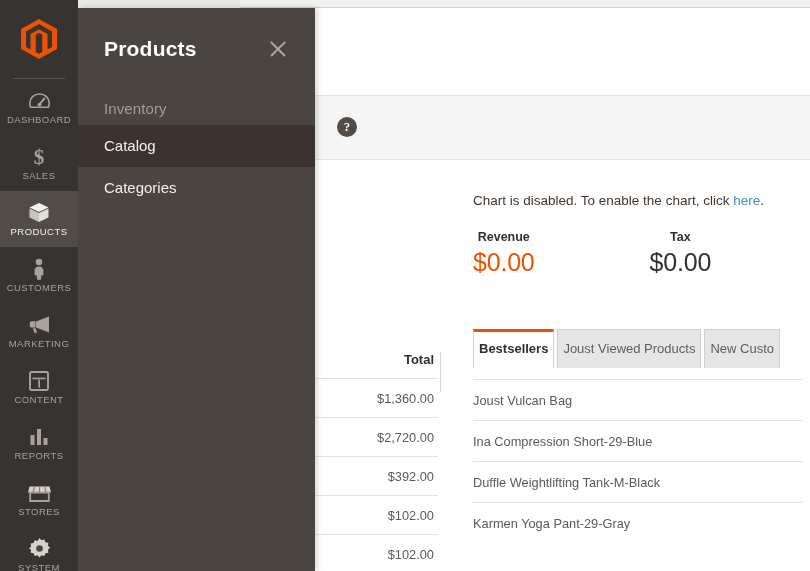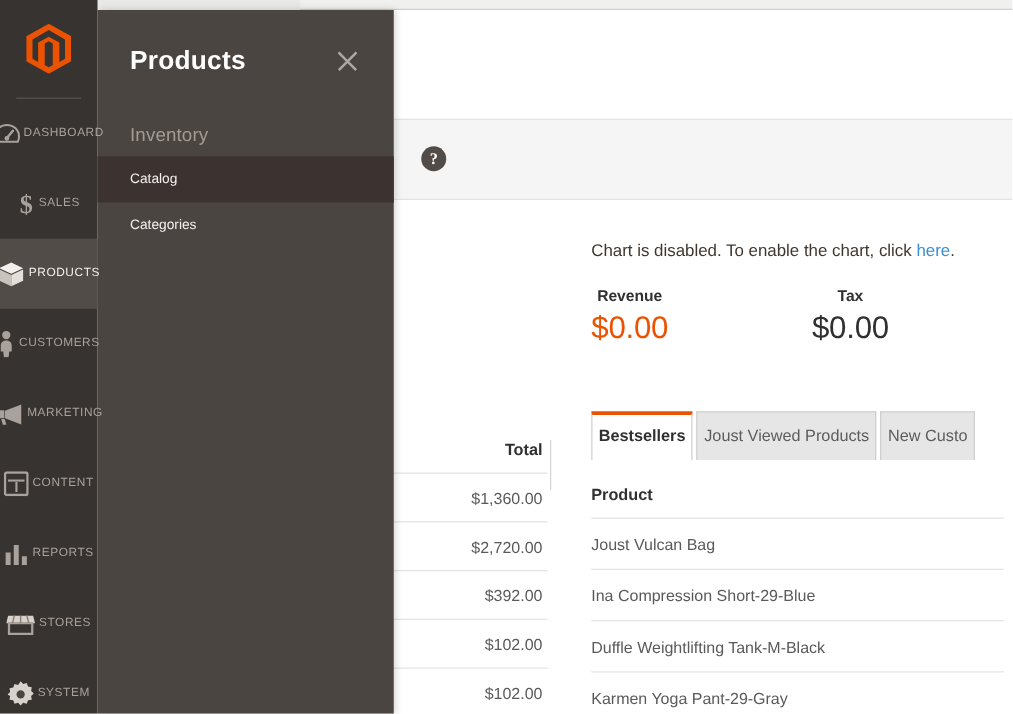--- a/index.html
+++ b/index.html
@@ -23,21 +23,21 @@
     position:absolute; left:0; top:0; width:78px; height:571px;
     background:#373330; z-index:30;
   }
   .rail-logo {
     height:78px; display:flex; align-items:center; justify-content:center;
   }
   .rail-divider {
     width:52px; height:1px; background:#5a5450; margin:0 auto;
   }
   .rail-item {
-    height:56px; display:flex; flex-direction:row;
+    height:56px; display:flex; flex-direction:column;
     align-items:center; justify-content:center; gap:3px;
     color:#a9a19b; cursor:pointer; position:relative;
   }
   .rail-item .ri-ico { height:22px; display:flex; align-items:center; justify-content:center; }
   .rail-item .ri-lbl {
     font-size:9.5px; letter-spacing:.45px; color:#a9a19b;
     text-transform:uppercase; line-height:1;
   }
   .rail-item.active { background:#524c48; }
   .rail-item.active .ri-lbl { color:#f3f1ef; }
@@ -63,21 +63,21 @@
     width:20px; height:1.6px; background:#cfc9c4;
   }
   .flyout-close:before { transform:rotate(45deg); }
   .flyout-close:after  { transform:rotate(-45deg); }
 
   .flyout-section {
     color:#a39a93; font-size:15px; padding:30px 26px 8px 26px;
     letter-spacing:.1px;
   }
   .flyout-link {
-    display:block; color:#f2efed; font-size:11px;
+    display:block; color:#f2efed; font-size:15px;
     padding:12px 26px; cursor:pointer; line-height:1.2;
   }
   .flyout-link.active { background:#3c3330; }
 
   
   .main {
     position:absolute; left:315px; top:8px; width:495px; height:563px;
     background:#ffffff; overflow:hidden;
   }
   .main-white-top { height:87px; background:#ffffff; }
@@ -172,21 +172,20 @@
         <div class="tot-val">$0.00</div>
       </div>
     </div>
 
     <div class="tabs">
       <div class="tab active">Bestsellers</div>
       <div class="tab">Joust Viewed Products</div>
       <div class="tab">New Custo</div>
     </div>
 
-    <div class="prod-head">Product</div>
 
     <div class="prod-list">
       <div class="prod-row">Joust Vulcan Bag</div>
       <div class="prod-row">Ina Compression Short-29-Blue</div>
       <div class="prod-row">Duffle Weightlifting Tank-M-Black</div>
       <div class="prod-row">Karmen Yoga Pant-29-Gray</div>
 
     </div>
   </div>
 

